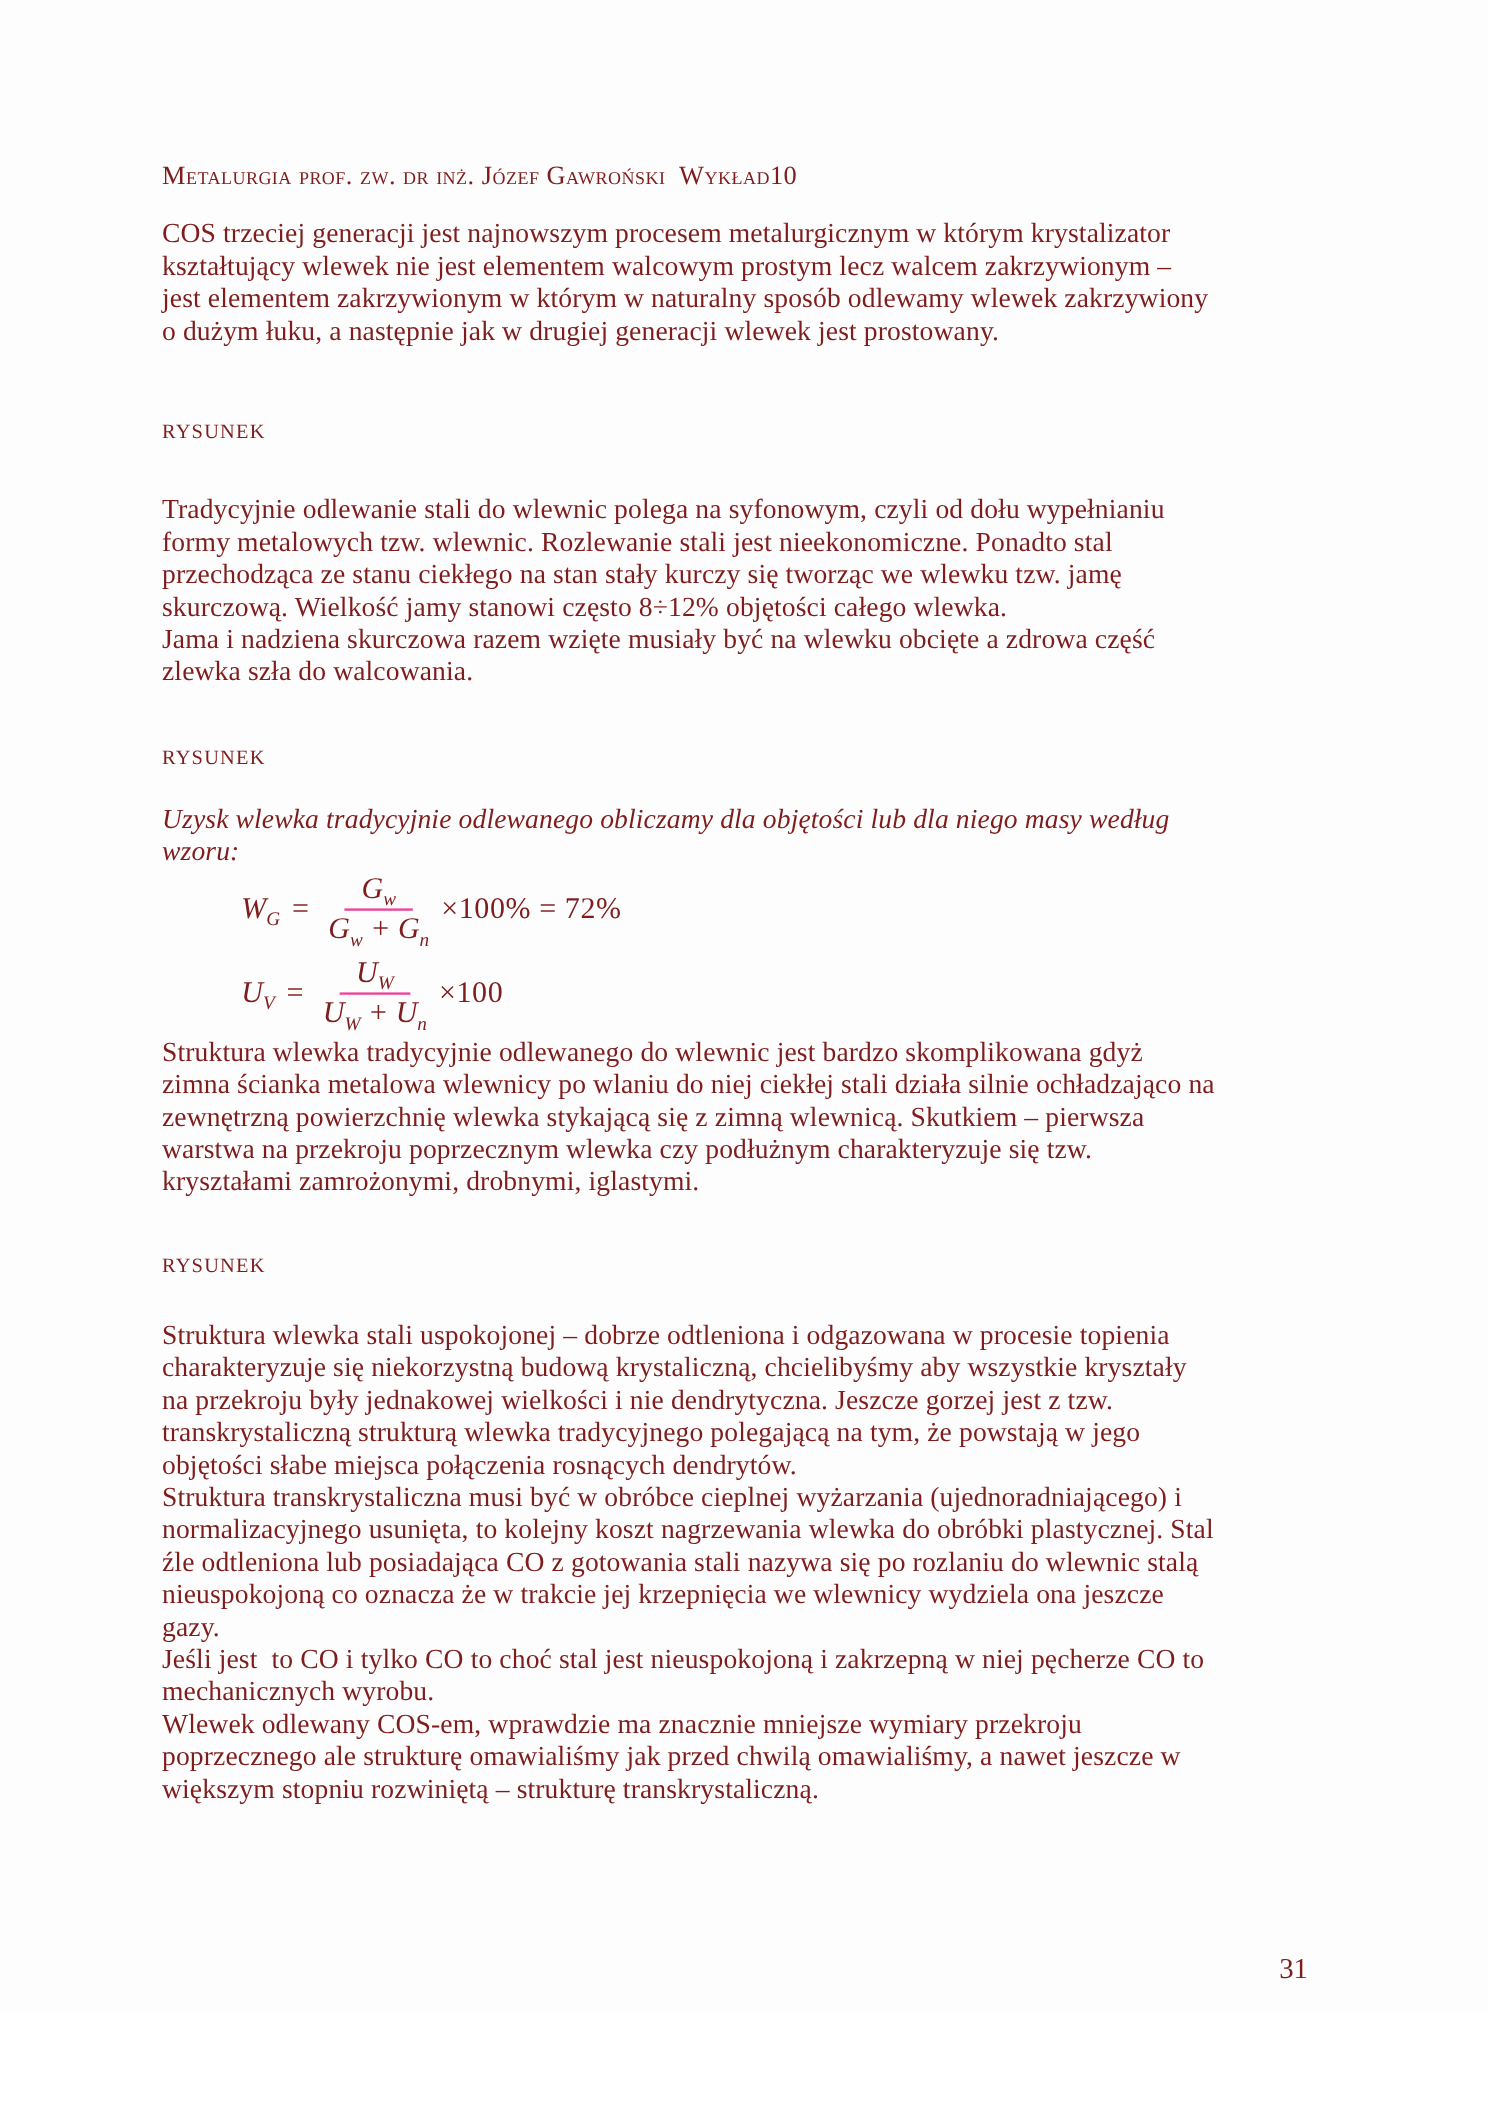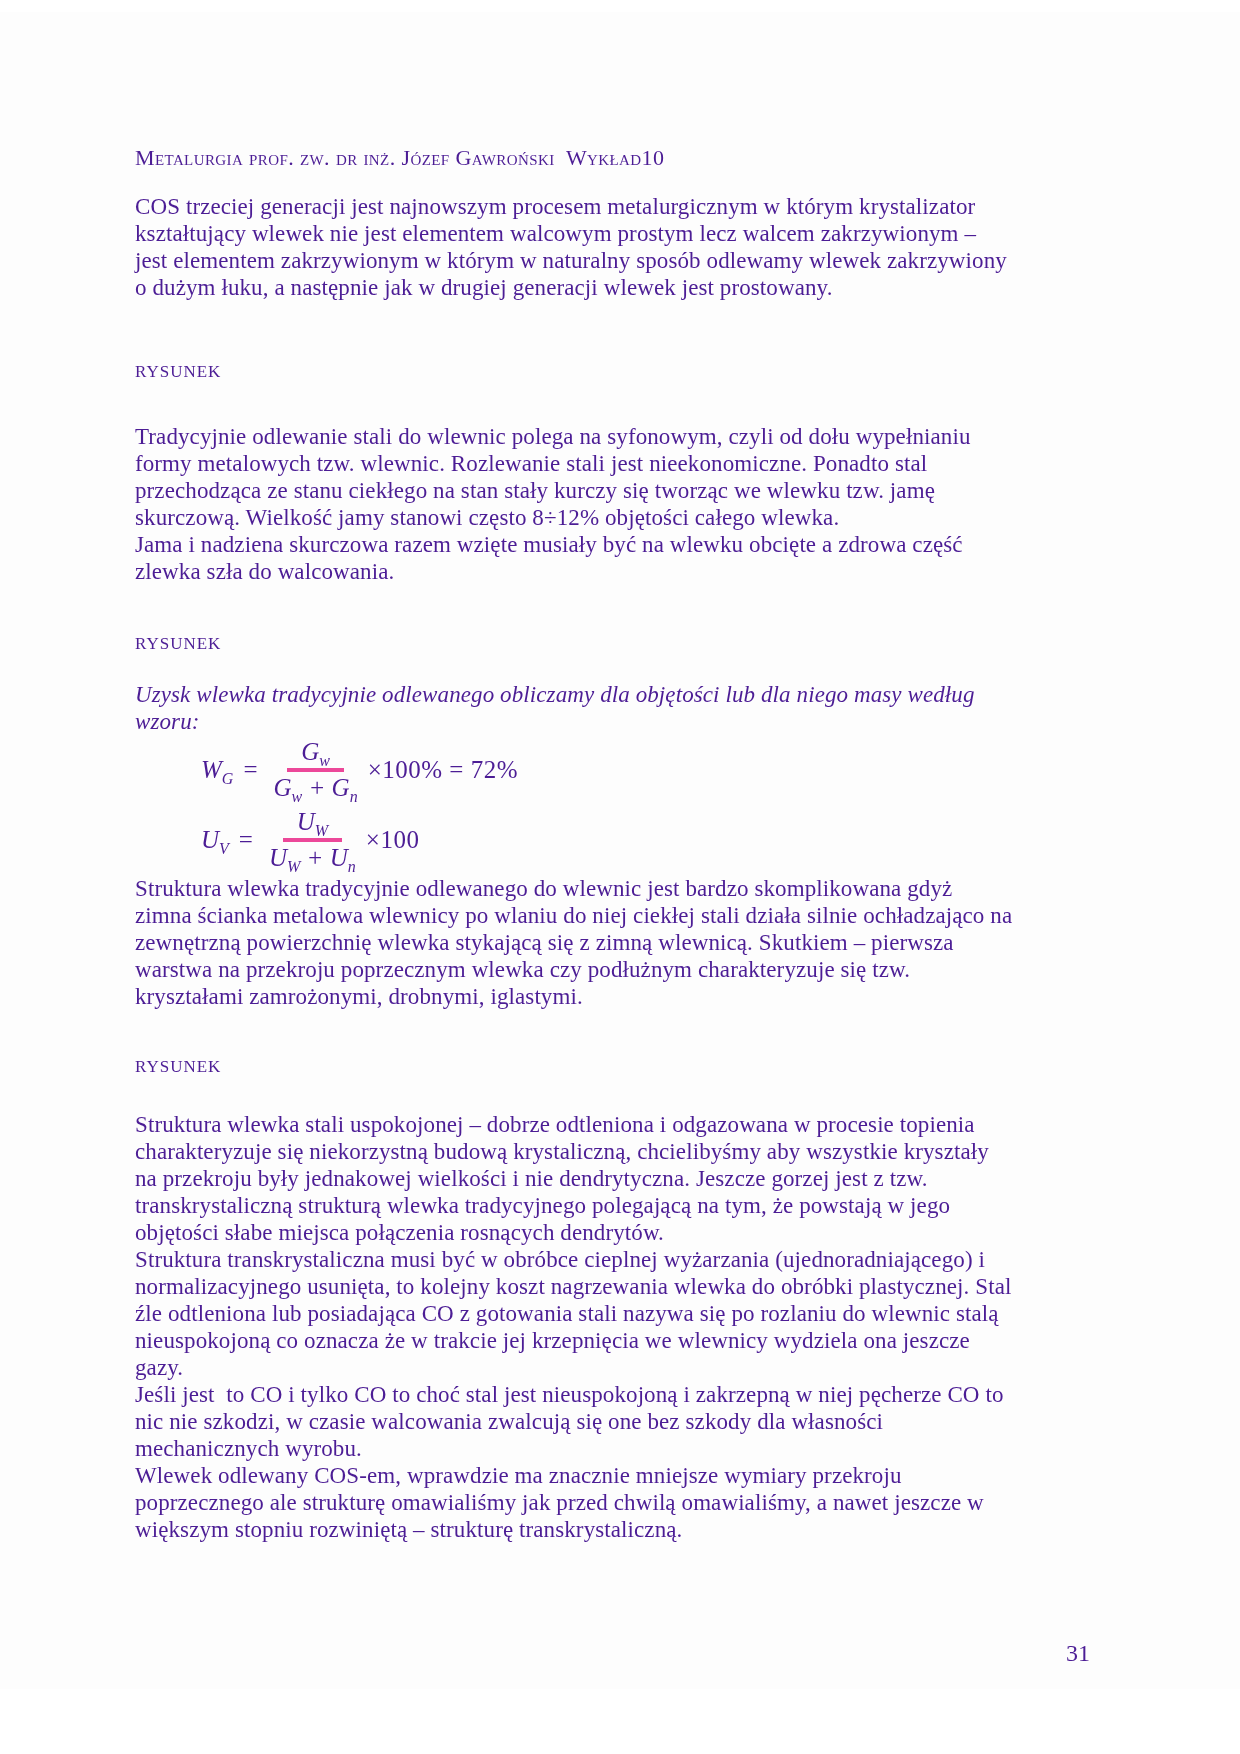--- a/index.html
+++ b/index.html
@@ -4,23 +4,23 @@
 <style>
   html, body {
     margin: 0;
     padding: 0;
     background: #ffffff;
   }
   .page {
     position: relative;
     width: 1240px;
     height: 1677px;
-    margin: 12px auto;
+    margin: 0 auto;
     background: #fdfdfd;
-    color: #4c1d95;
+    color: #7f1d1d;
     font-family: "Liberation Serif", "DejaVu Serif", serif;
     overflow: hidden;
   }
   .content {
     position: absolute;
     top: 0; left: 0;
     width: 1240px;
     padding: 132px 130px 0 135px;
     box-sizing: border-box;
   }
@@ -73,21 +73,21 @@
     font-style: normal;
   }
   .frac {
     display: inline-flex;
     flex-direction: column;
     align-items: center;
     text-align: center;
   }
   .frac .num {
     padding: 0 14px 2px 14px;
-    border-bottom: 4px solid #ec4899;
+    border-bottom: 2px solid #ec4899;
   }
   .frac .den {
     padding: 2px 6px 0 6px;
   }
   .formula .tail {
     font-style: normal;
     margin-left: 4px;
     letter-spacing: 0.5px;
   }
   .page-number {
@@ -165,21 +165,20 @@
         <div class="line">charakteryzuje się niekorzystną budową krystaliczną, chcielibyśmy aby wszystkie kryształy</div>
         <div class="line">na przekroju były jednakowej wielkości i nie dendrytyczna. Jeszcze gorzej jest z tzw.</div>
         <div class="line">transkrystaliczną strukturą wlewka tradycyjnego polegającą na tym, że powstają w jego</div>
         <div class="line">objętości słabe miejsca połączenia rosnących dendrytów.</div>
         <div class="line">Struktura transkrystaliczna musi być w obróbce cieplnej wyżarzania (ujednoradniającego) i</div>
         <div class="line">normalizacyjnego usunięta, to kolejny koszt nagrzewania wlewka do obróbki plastycznej. Stal</div>
         <div class="line">źle odtleniona lub posiadająca CO z gotowania stali nazywa się po rozlaniu do wlewnic stalą</div>
         <div class="line">nieuspokojoną co oznacza że w trakcie jej krzepnięcia we wlewnicy wydziela ona jeszcze</div>
         <div class="line">gazy.</div>
         <div class="line">Jeśli jest  to CO i tylko CO to choć stal jest nieuspokojoną i zakrzepną w niej pęcherze CO to</div>
-        <div class="line">nic nie szkodzi, w czasie walcowania zwalcują się one bez szkody dla własności</div>
         <div class="line">mechanicznych wyrobu.</div>
         <div class="line">Wlewek odlewany COS-em, wprawdzie ma znacznie mniejsze wymiary przekroju</div>
         <div class="line">poprzecznego ale strukturę omawialiśmy jak przed chwilą omawialiśmy, a nawet jeszcze w</div>
         <div class="line">większym stopniu rozwiniętą – strukturę transkrystaliczną.</div>
       </div>
 
   </div>
 
   <div class="page-number">31</div>
 </div>

